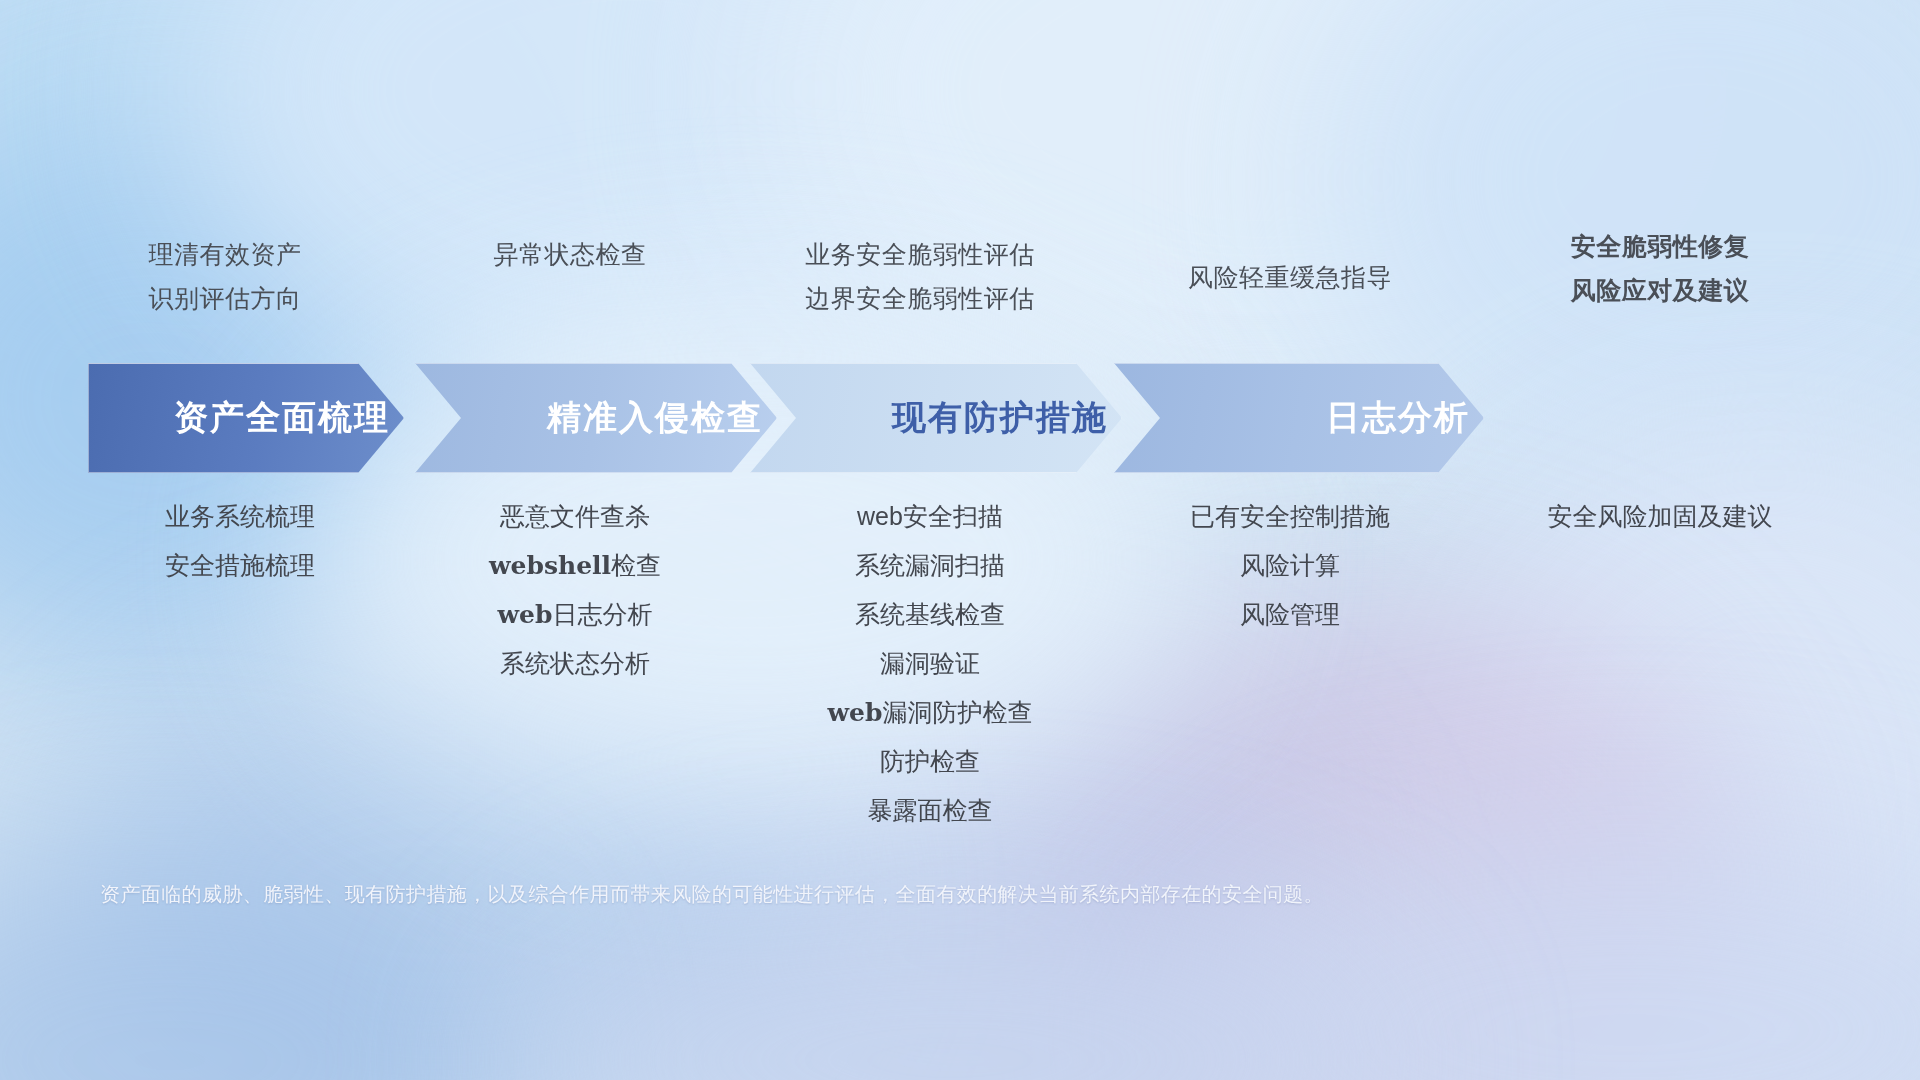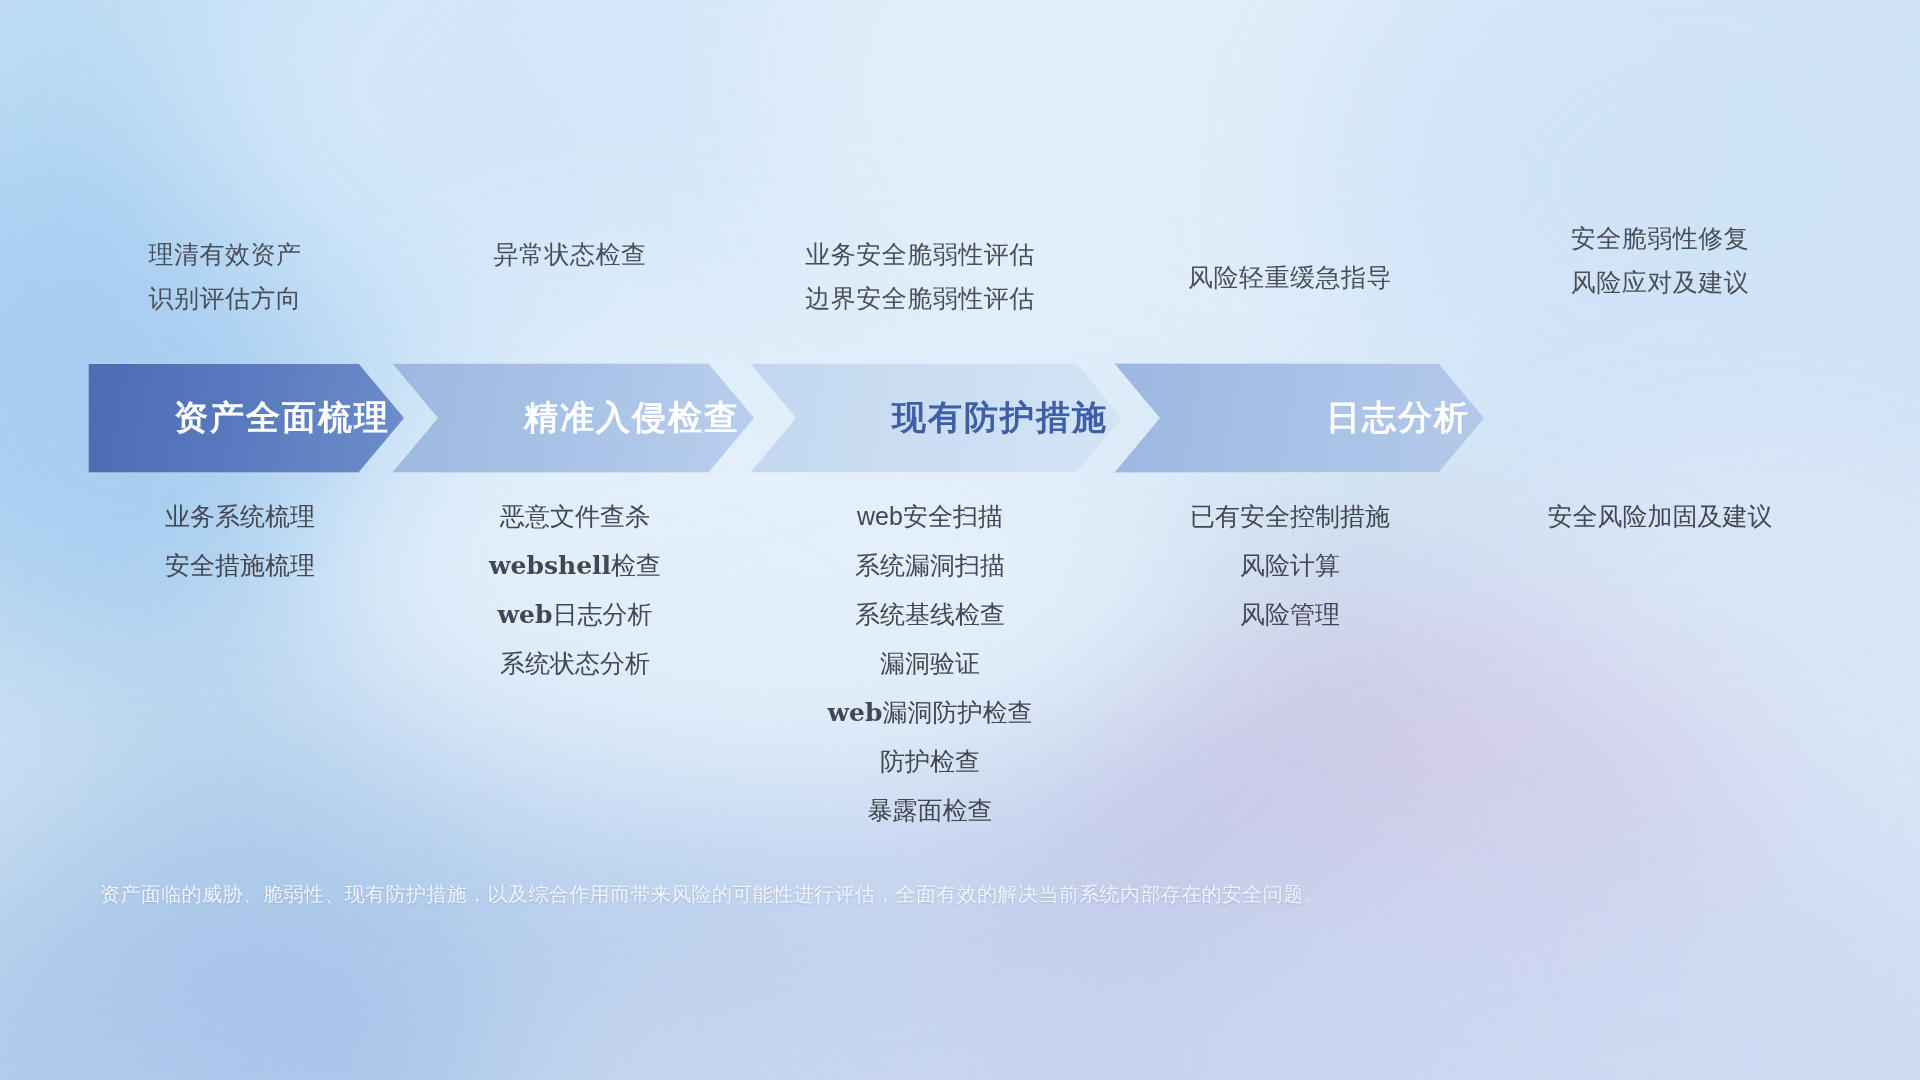--- a/index.html
+++ b/index.html
@@ -103,33 +103,33 @@
 
     <div class="cap-col" style="left:760px; top:232px; width:320px;">
       <div class="ln">业务安全脆弱性评估</div>
       <div class="ln">边界安全脆弱性评估</div>
     </div>
 
     <div class="cap-col" style="left:1130px; top:255px; width:320px;">
       <div class="ln">风险轻重缓急指导</div>
     </div>
 
-    <div class="cap-col" style="left:1500px; top:216px; width:320px;">
+    <div class="cap-col" style="left:1500px; top:224px; width:320px;font-weight:bold;">
       <div class="ln">安全脆弱性修复</div>
       <div class="ln">风险应对及建议</div>
     </div>
   </div>
 
   <div id="band">
 
     <div class="chev c1" style="left:88px; width:316px;">
       <span>资产全面梳理</span>
     </div>
 
-    <div class="chev c2 notch" style="left:392px; width:362px;">
+    <div class="chev c2 notch" style="left:415px; width:362px;">
       <span>精准入侵检查</span>
     </div>
 
     <div class="chev c3 notch" style="left:750px; width:372px;">
       <span>现有防护措施</span>
     </div>
 
     <div class="chev c4 notch" style="left:1114px; width:370px;">
       <span>日志分析</span>
     </div>

